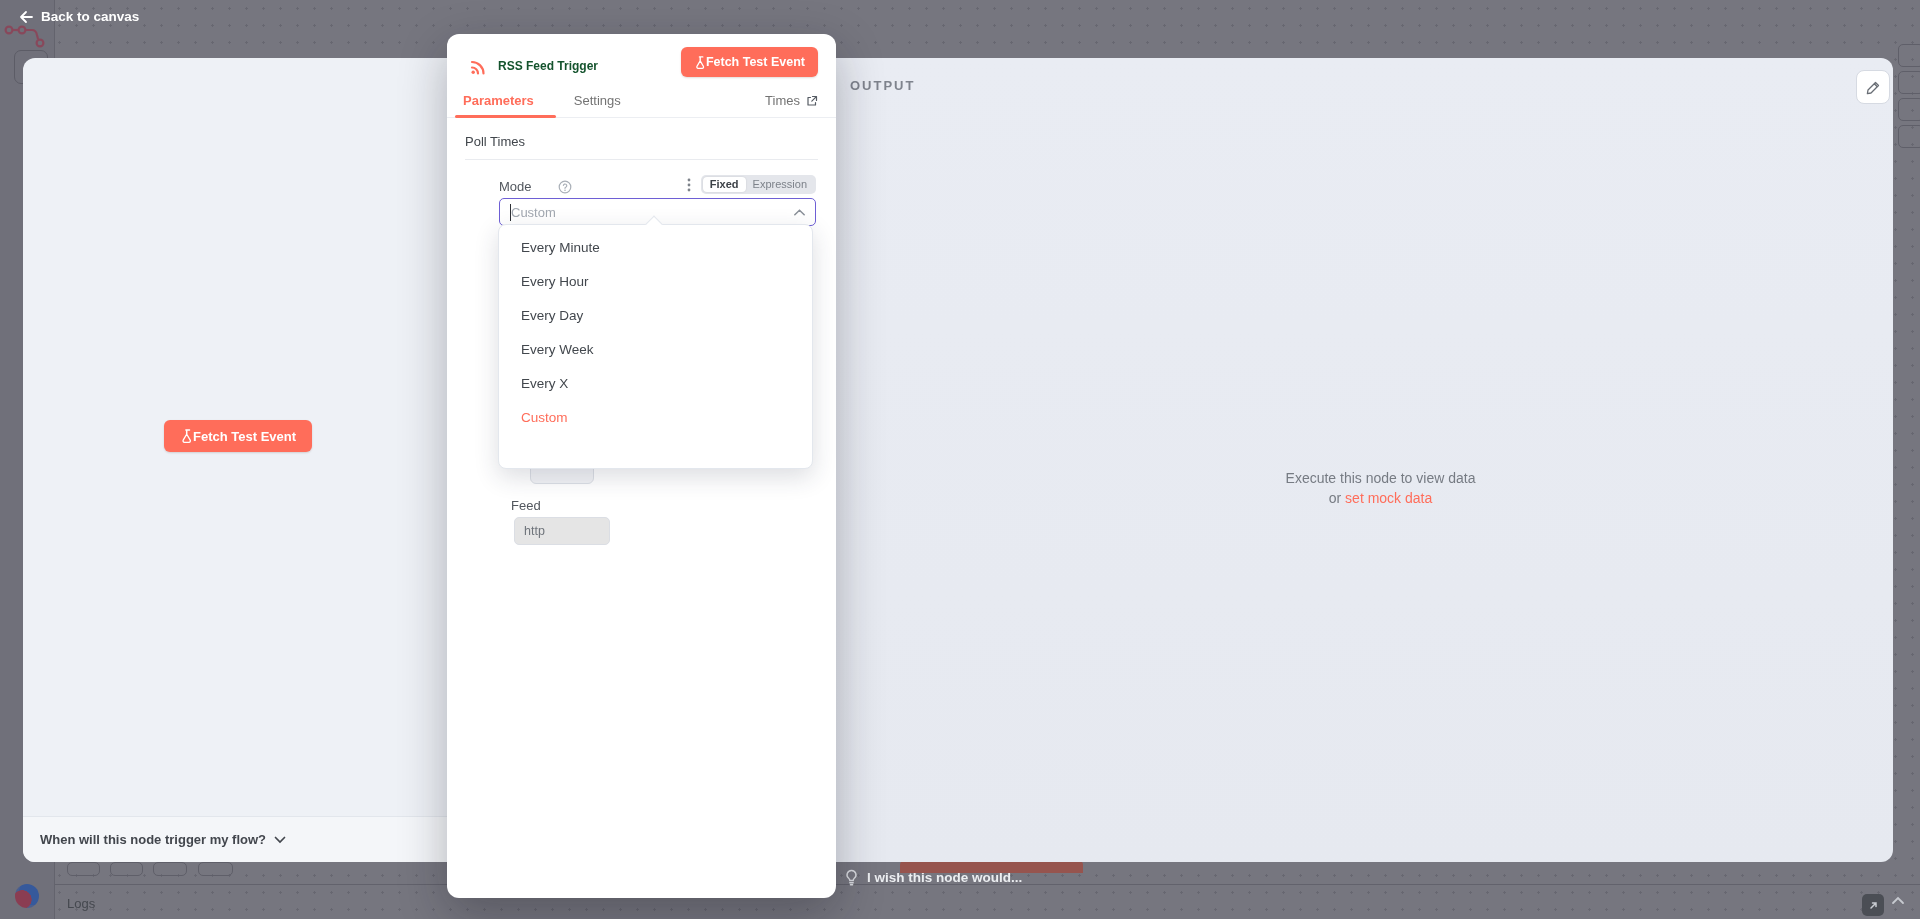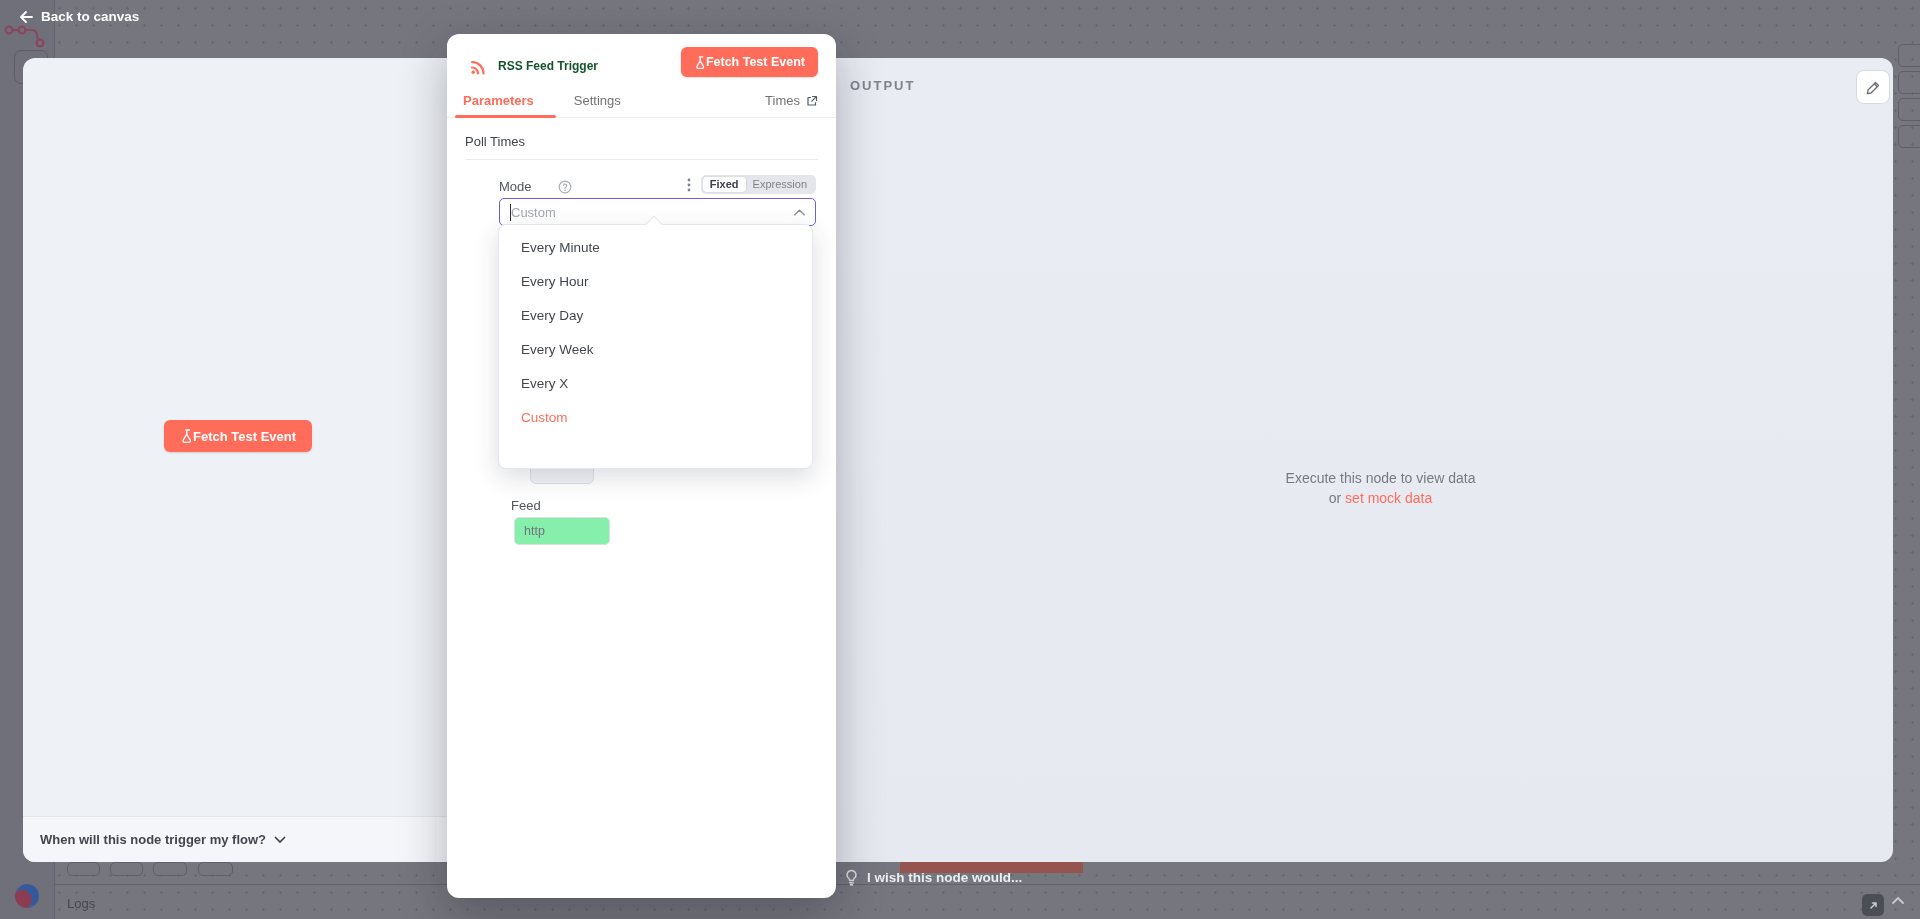--- a/index.html
+++ b/index.html
@@ -90,21 +90,21 @@
     padding:0 28px 0 11px; font-size:13px; color:#3c4147; font-family:"Liberation Sans", sans-serif; }
   .select-box input::placeholder { color:#a2a8b1; opacity:1; }
   .caret-bar { position:absolute; left:10px; top:5px; width:1px; height:17px; background:#2e3136; }
   .select-chevron { position:absolute; right:9px; top:9px; }
 
   
   .frag-pill { position:absolute; left:31px; top:288px; width:64px; height:24px; background:#f2f3f6;
     border:1px solid #dcdfe5; border-radius:6px; }
   .frag-feed-label { position:absolute; left:12px; top:326px; font-size:13px; color:#52575e; }
   .frag-feed-input { position:absolute; left:15px; top:345px; width:96px; height:28px;
-    border:1px solid #dbdee4; border-radius:5px; background:#86efac; font-size:12.5px; color:#6f747b;
+    border:1px solid #dbdee4; border-radius:5px; background:#e5e5e5; font-size:12.5px; color:#6f747b;
     padding:0 9px; font-family:"Liberation Sans", sans-serif; }
 
   
   .dropdown { position:absolute; left:498px; top:224px; width:315px; height:245px; background:#fff;
     border:1px solid #e3e7ed; border-radius:8px; box-shadow:0 8px 24px rgba(40,45,70,.16);
     z-index:30; padding-top:6px; }
   .dropdown .notch { position:absolute; left:149px; top:-7px; width:12px; height:12px; background:#fff;
     border-left:1px solid #e3e7ed; border-top:1px solid #e3e7ed; transform:rotate(45deg); }
   .dd-item { height:34px; line-height:34px; padding-left:22px; font-size:13.5px; color:#42474d; cursor:pointer; }
   .dd-item.selected { color:#ff6d5a; }

